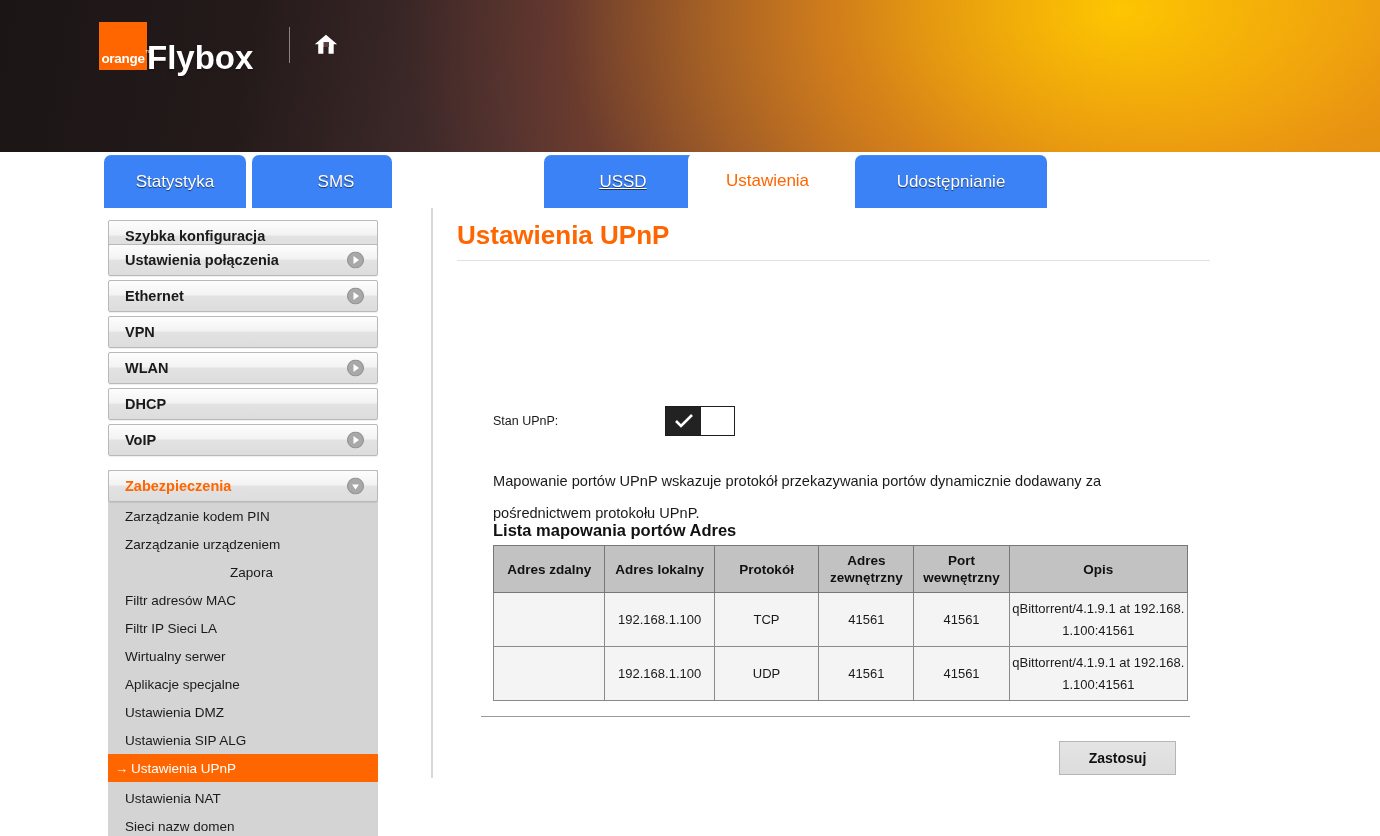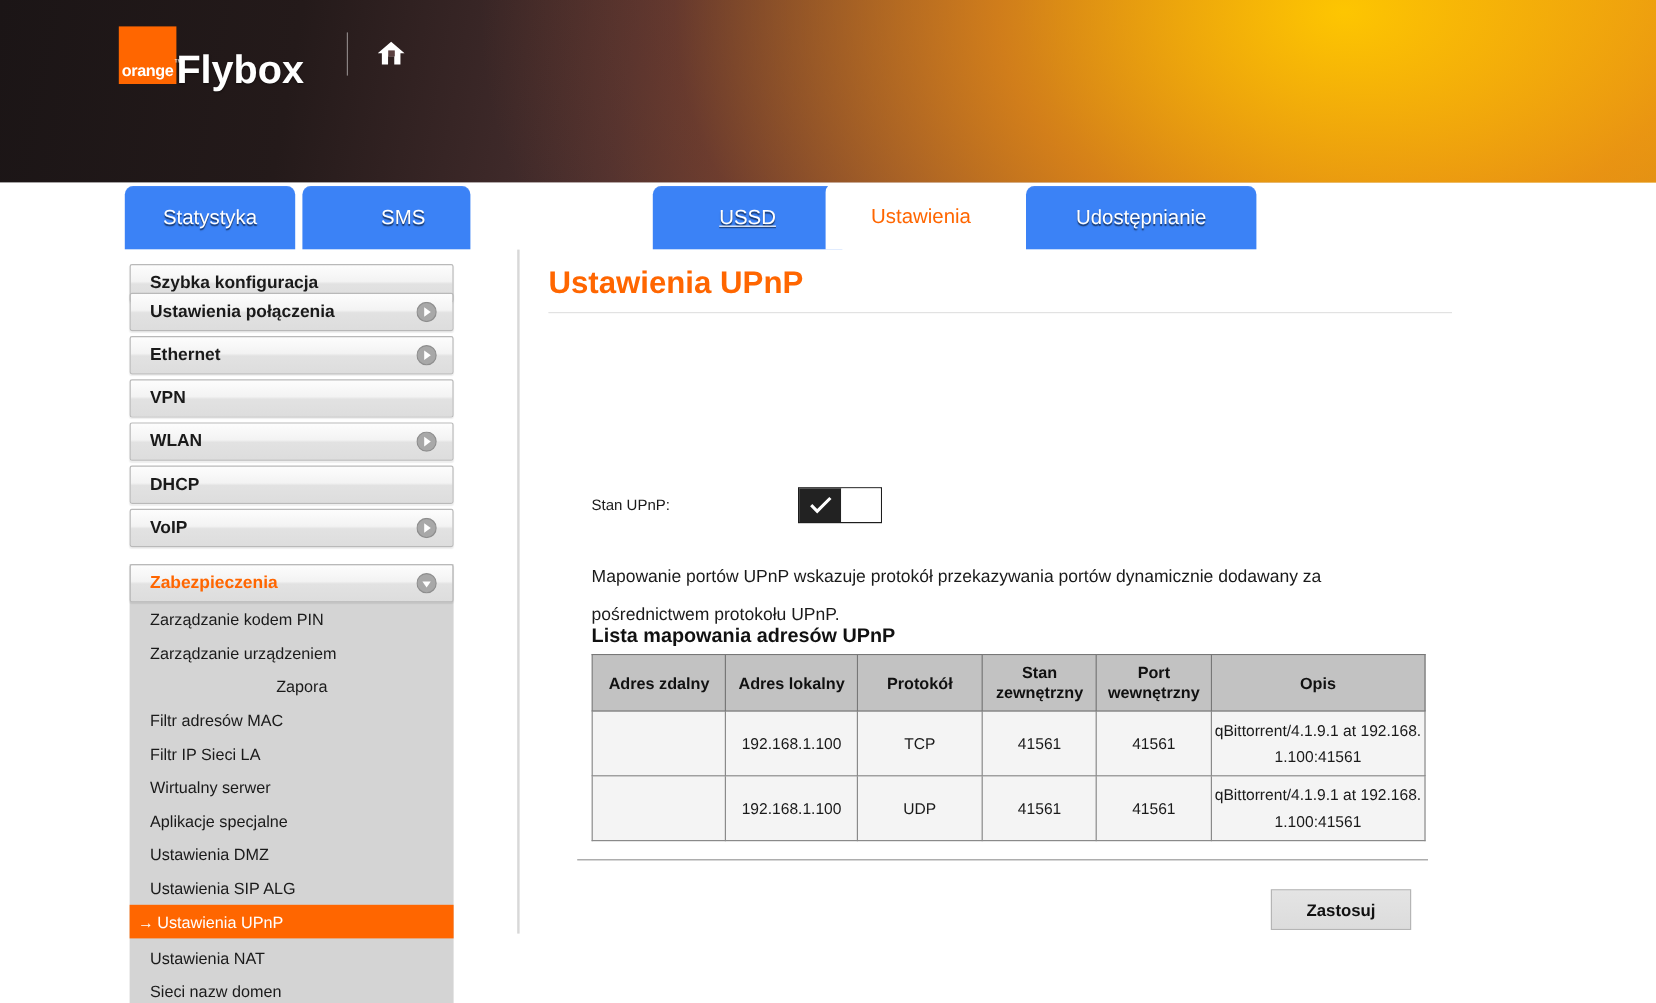--- a/index.html
+++ b/index.html
@@ -375,37 +375,37 @@
           <svg width="20" height="16" viewBox="0 0 20 16">
             <path d="M2 8 L7 13 L18 2" stroke="#ffffff" stroke-width="2.6" fill="none"></path>
           </svg>
         </div>
         <div class="off-half"></div>
       </div>
     </div>
 
     <p id="mapping-para" class="para">Mapowanie portów UPnP wskazuje protokół przekazywania portów dynamicznie dodawany za pośrednictwem protokołu UPnP.</p>
 
-    <div id="list-heading">Lista mapowania adresów UPnP</div>
+    <div id="list-heading">Lista mapowania portów Adres</div>
 
     <table id="upnp-table">
       <colgroup>
         <col class="c1">
           <col class="c2">
           <col class="c3">
           <col class="c4">
           <col class="c5">
           <col class="c6">
       </colgroup>
       <thead>
           <tr id="table-head-row">
             <th>Adres zdalny</th>
             <th>Adres lokalny</th>
             <th>Protokół</th>
-            <th>Stan zewnętrzny</th>
+            <th>Adres zewnętrzny</th>
             <th>Port wewnętrzny</th>
             <th>Opis</th>
           </tr>
         </thead>
       <tbody id="table-body">
           <tr>
             <td></td>
             <td>192.168.1.100</td>
             <td>TCP</td>
             <td>41561</td>

